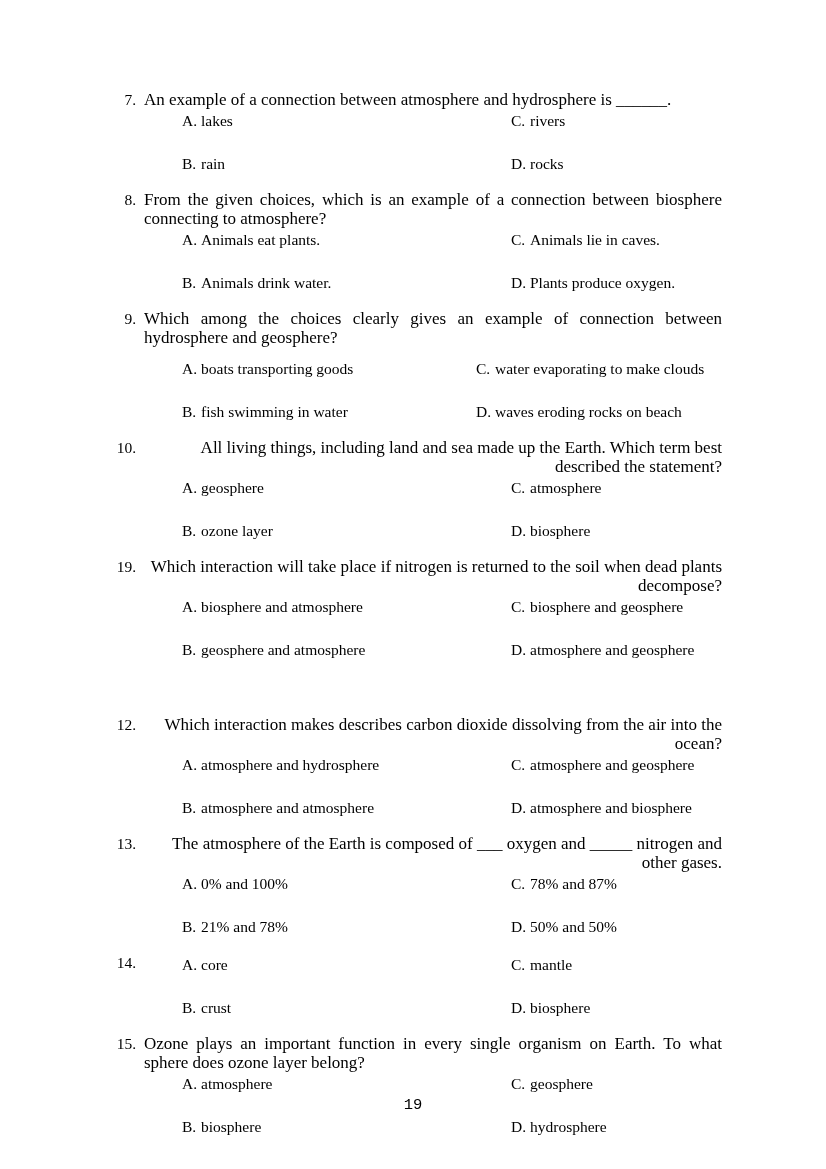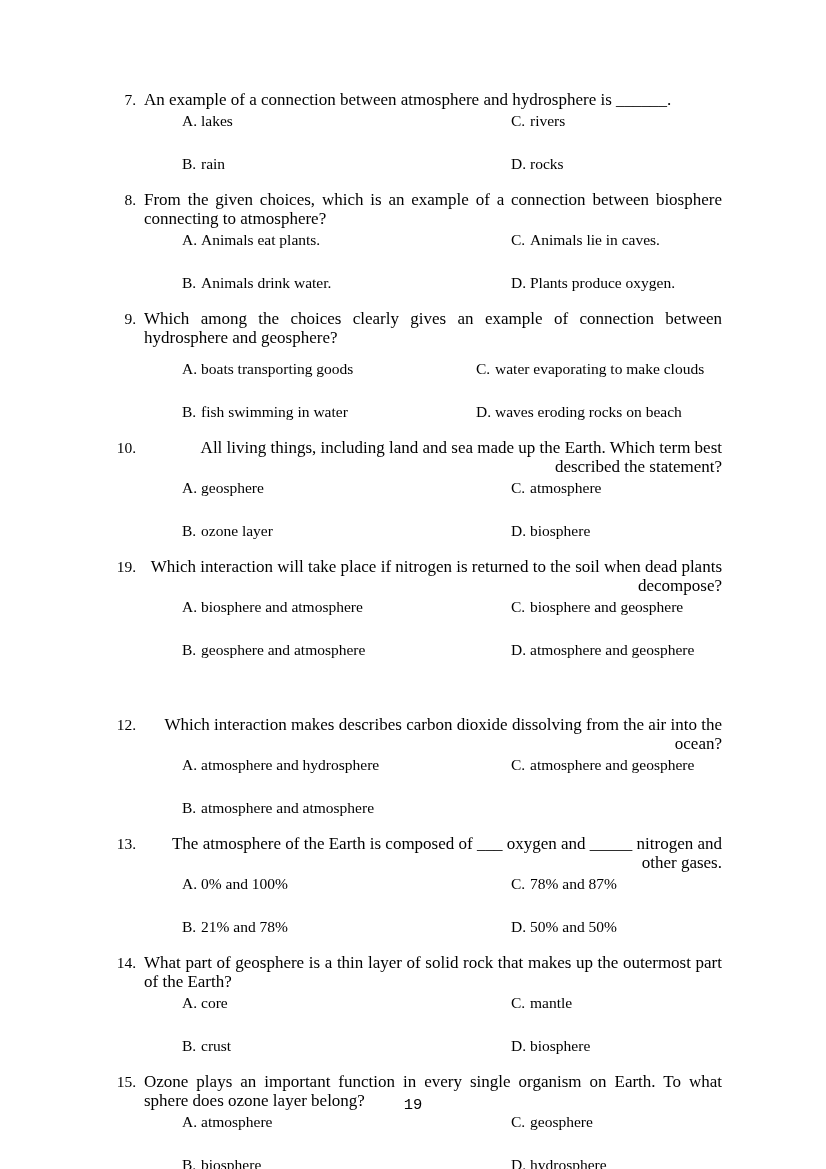--- a/index.html
+++ b/index.html
@@ -171,20 +171,21 @@
   <div class="gap-lg"></div>
 
   <div class="qblock">
     <div class="qnum">12.</div>
     <div class="qbody">
       <div class="qstem nojust"> Which interaction makes describes carbon dioxide dissolving from the air into the ocean?</div>
       <div class="choices">
         <div class="choice"><span class="lt">A.</span><span>atmosphere and hydrosphere</span></div>
         <div class="choice"><span class="lt">C.</span><span>atmosphere and geosphere</span></div>
         <div class="choice"><span class="lt">B.</span><span>atmosphere and atmosphere</span></div>
+        <div class="choice"><span class="lt">D.</span><span>atmosphere and biosphere</span></div>
       </div>
     </div>
   </div>
 
   <div class="gap-md"></div>
 
   <div class="qblock">
     <div class="qnum">13.</div>
     <div class="qbody">
       <div class="qstem nojust">The atmosphere of the Earth is composed of ___ oxygen and  _____ nitrogen and other gases.</div>
@@ -195,21 +196,20 @@
         <div class="choice"><span class="lt">D.</span><span>50% and 50%</span></div>
       </div>
     </div>
   </div>
 
   <div class="gap-md"></div>
 
   <div class="qblock">
     <div class="qnum">14.</div>
     <div class="qbody">
-      <div class="qstem">What part of geosphere is a thin layer of solid rock that makes up the outermost part of the Earth?</div>
       <div class="choices">
         <div class="choice"><span class="lt">A.</span><span>core</span></div>
         <div class="choice"><span class="lt">C.</span><span>mantle</span></div>
         <div class="choice"><span class="lt">B.</span><span>crust</span></div>
         <div class="choice"><span class="lt">D.</span><span>biosphere</span></div>
       </div>
     </div>
   </div>
 
   <div class="gap-md"></div>

